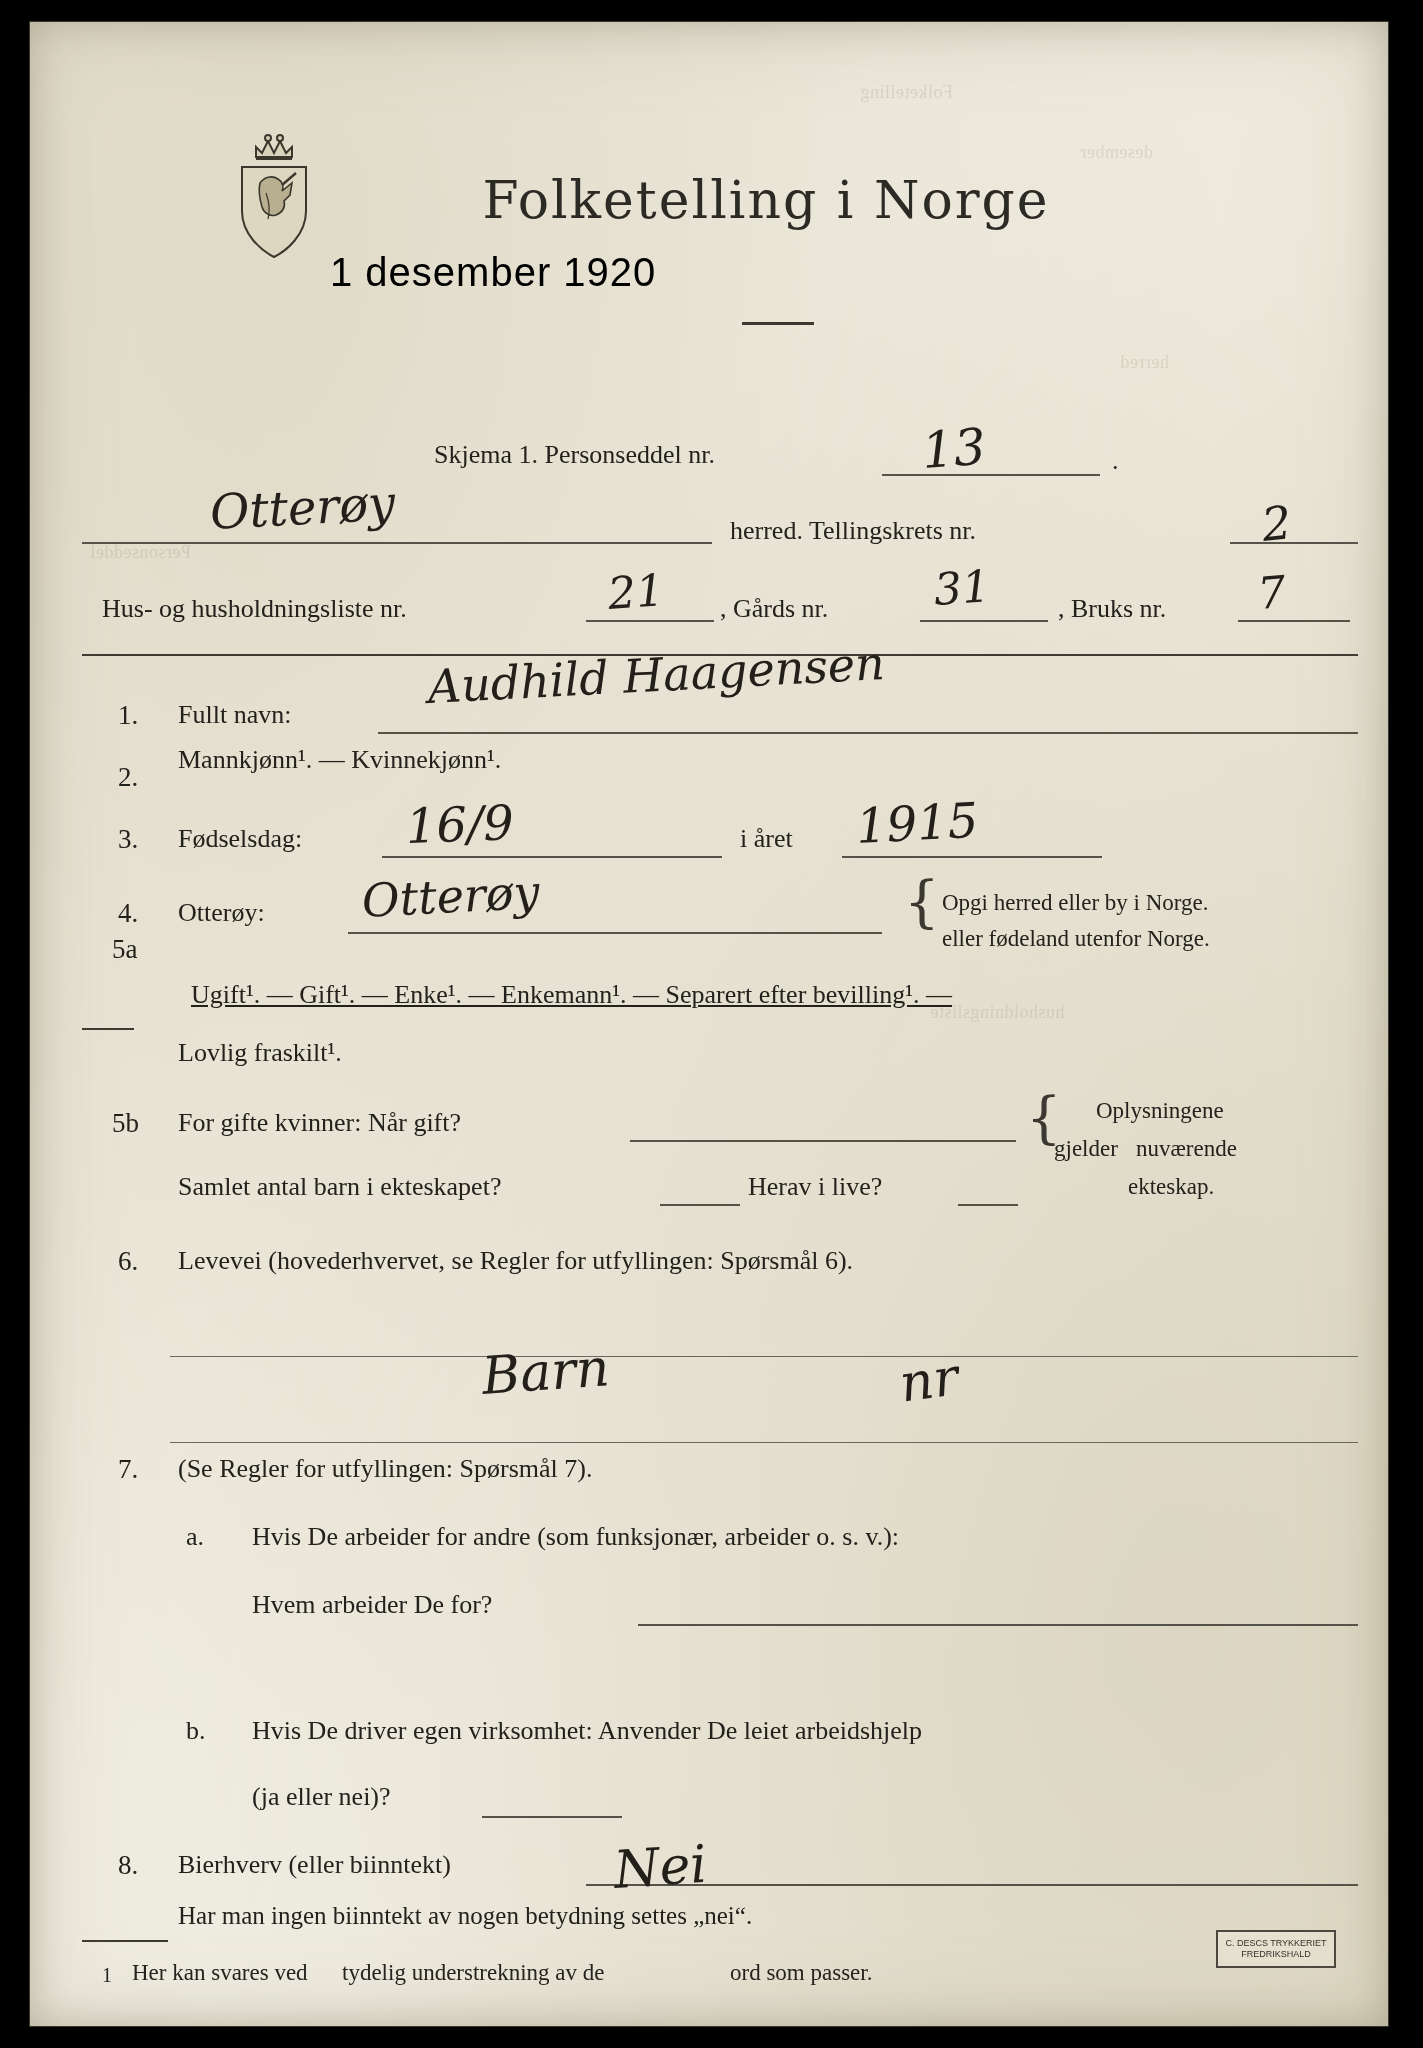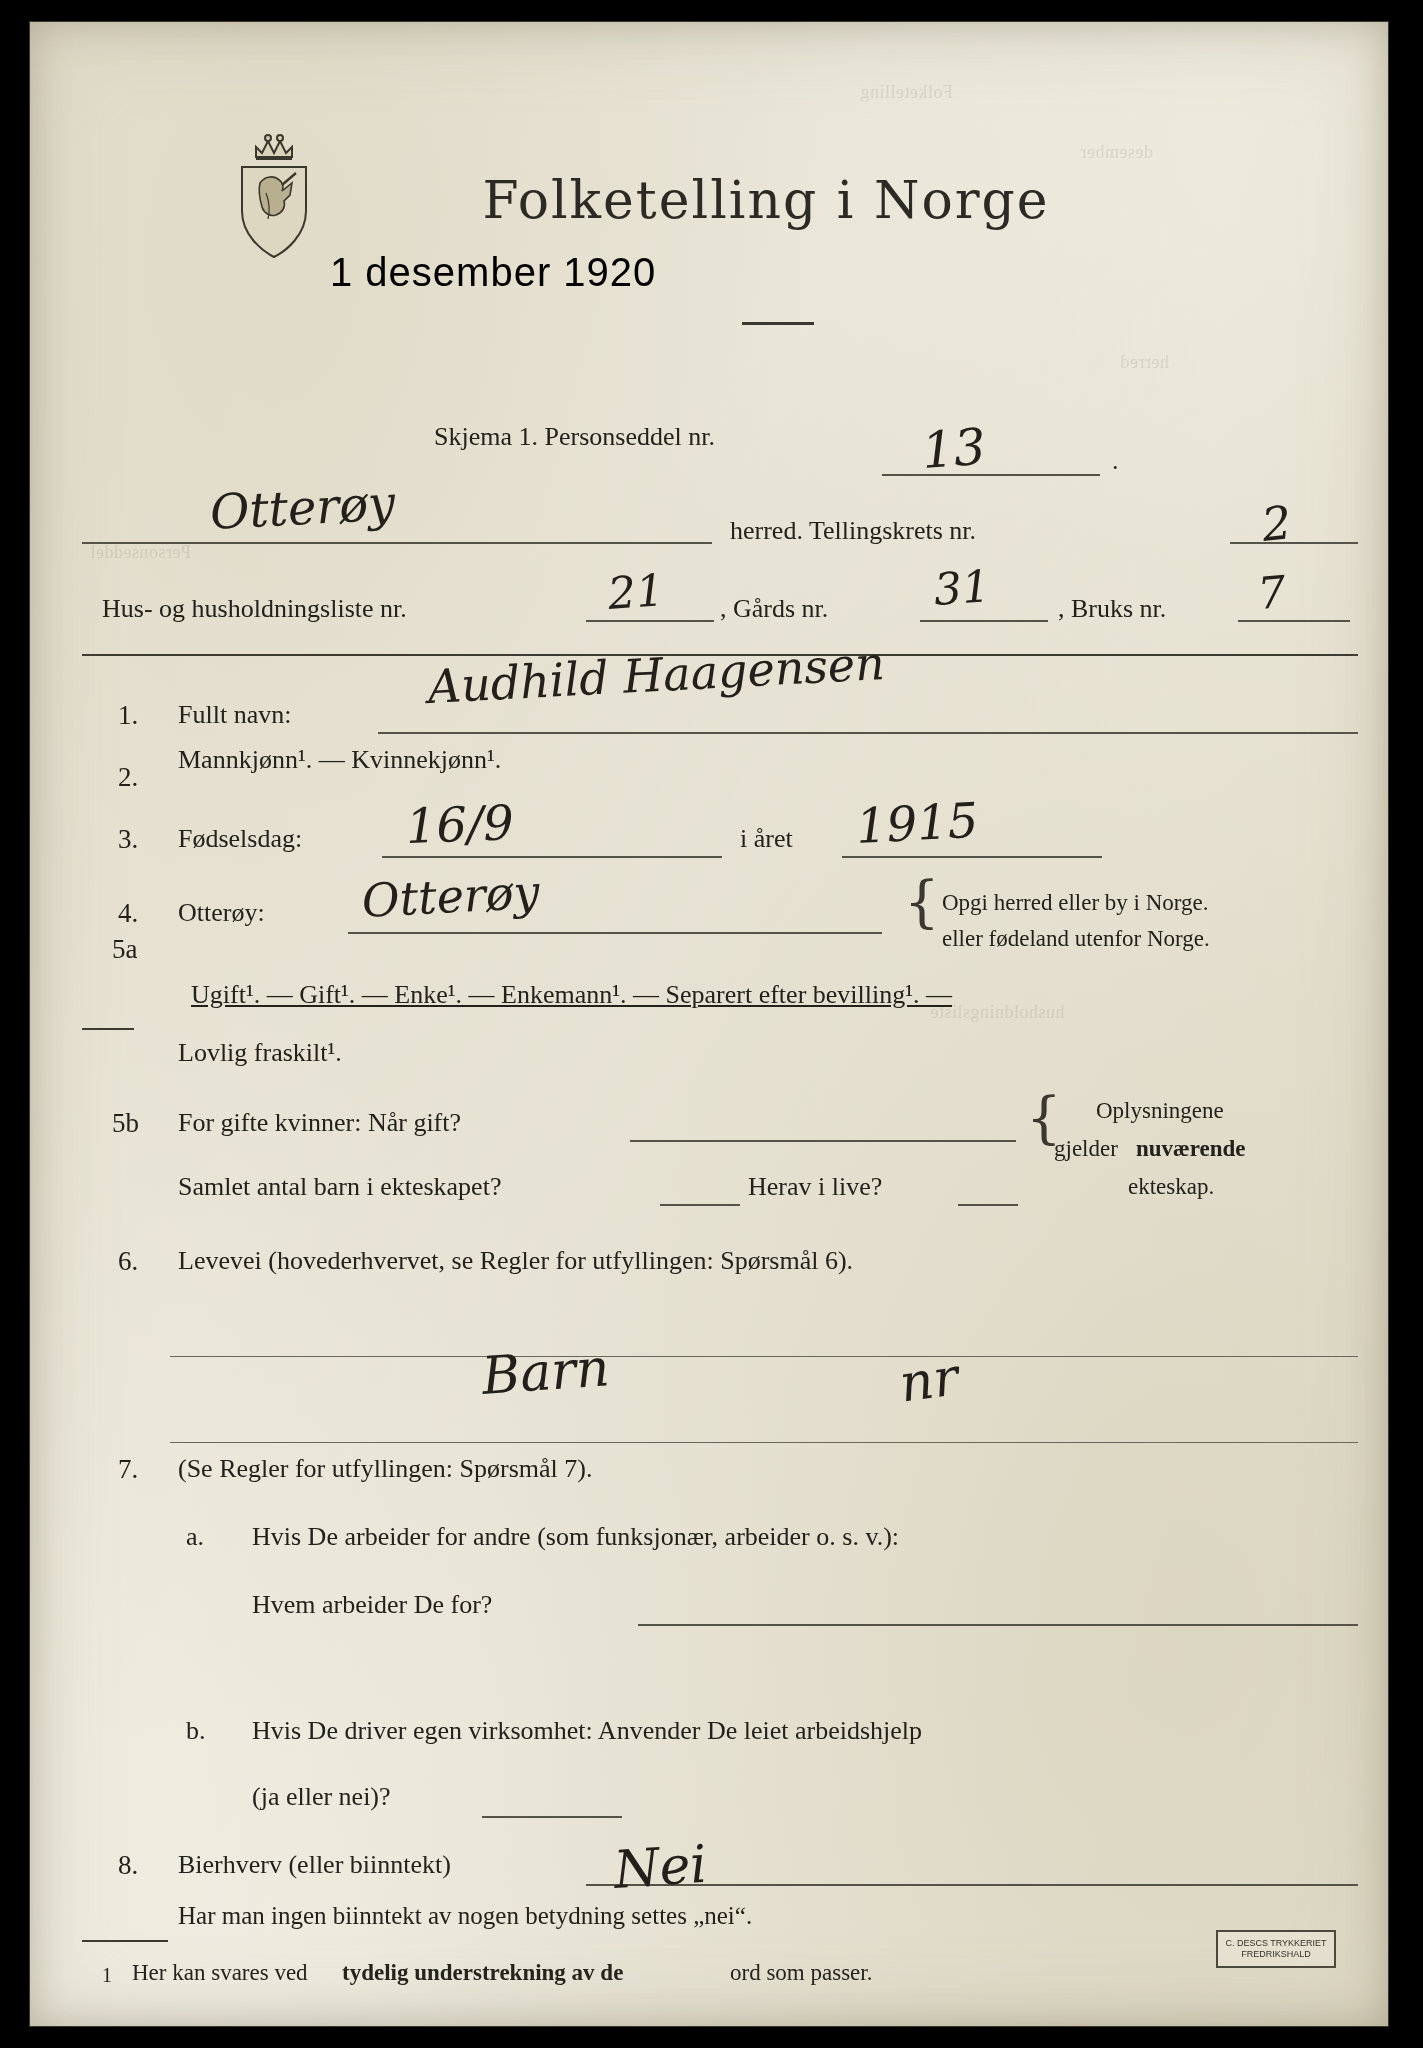--- a/index.html
+++ b/index.html
@@ -147,21 +147,21 @@
     border: 2px solid #4a473e;
     background: #e6e1d0;
     font-size: 9px;
     line-height: 11px;
     color: #35322b;
     text-align: center;
     padding-top: 6px;
     box-sizing: border-box;
     font-family: "Liberation Sans", sans-serif;
   }
-  .bold { font-weight: bold; }
+  .bold { font-weight: normal; }
 </style>
 </head>
 <body>
 
 <div class="page">
   <div class="paper-tint"></div>
 
   <div class="ghost" style="left:830px; top:60px;">Folketelling</div>
   <div class="ghost" style="left:1050px; top:120px;">desember</div>
   <div class="ghost" style="left:60px; top:520px;">Personseddel</div>
@@ -183,21 +183,21 @@
         <path d="M40 66 c3 8 4 18 2 26" stroke-width="1.2"></path>
         <path d="M56 58 l14 -12" stroke-width="2.4"></path>
       </g>
     </svg>
   </div>
 
   <div class="title">Folketelling i Norge</div>
   <div class="subtitle">1 desember 1920</div>
   <div class="rule-short"></div>
 
-  <div class="ft" style="left:404px; top:400px;">Skjema 1. Personseddel nr.</div>
+  <div class="ft" style="left:404px; top:418px;">Skjema 1. Personseddel nr.</div>
   <div class="dline" style="left:852px; top:452px; width:218px;"></div>
   <div class="hw" style="left:892px; top:400px; font-size:50px; transform: rotate(-4deg);">13</div>
   <div class="ft" style="left:1082px; top:424px;">.</div>
 
   <div class="dline" style="left:52px; top:520px; width:630px;"></div>
   <div class="hw" style="left:180px; top:462px; font-size:48px; transform: rotate(-3deg);">Otterøy</div>
   <div class="ft" style="left:700px; top:494px;">herred.  Tellingskrets nr.</div>
   <div class="dline" style="left:1200px; top:520px; width:128px;"></div>
   <div class="hw" style="left:1232px; top:476px; font-size:46px; transform: rotate(-6deg);">2</div>
 

